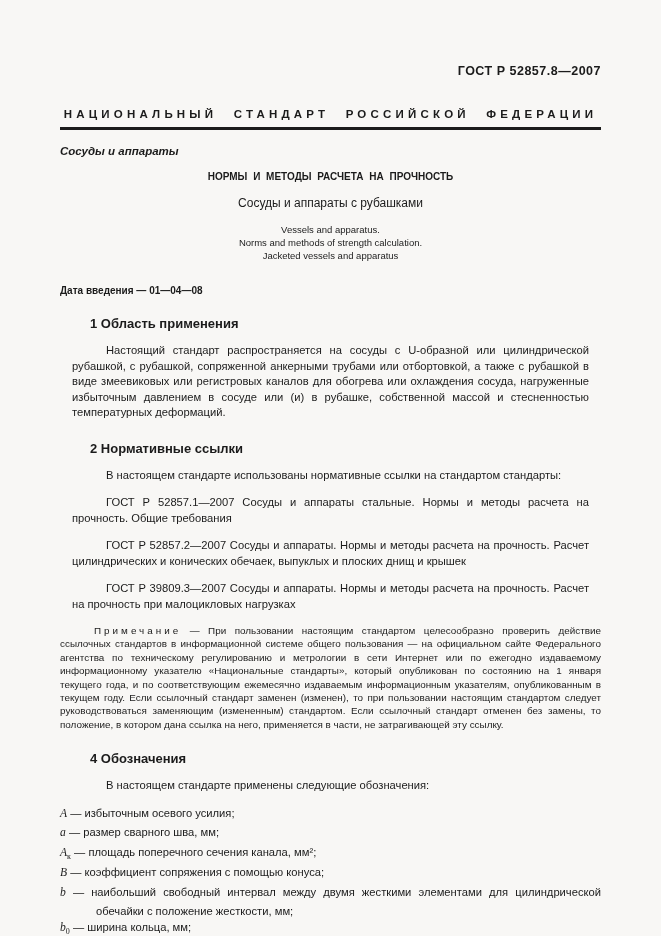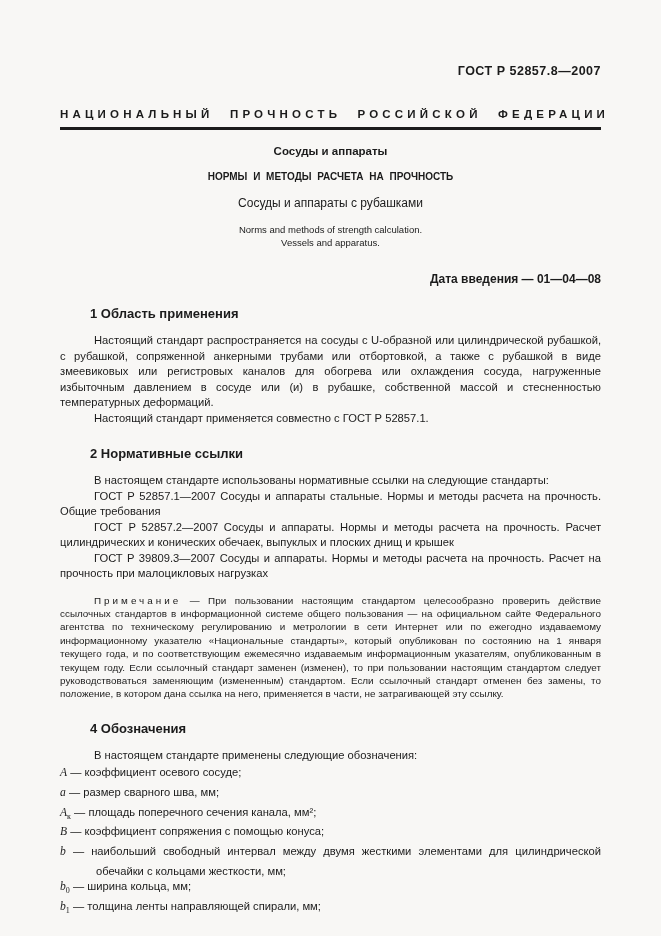--- a/index.html
+++ b/index.html
@@ -35,23 +35,24 @@
     word-spacing: 9px;
     white-space: nowrap;
   }
   .rule-thick {
     margin-top: 7px;
     height: 3px;
     background: #1b1b1b;
   }
   .title-subject {
     margin-top: 15px;
-    text-align: center;
+    text-align: left;
     font-weight: bold;
     font-size: 11.5px;
+    font-style: italic;
   }
   .title-main {
     margin-top: 14px;
     text-align: center;
     font-weight: bold;
     font-size: 10px;
     word-spacing: 3px;
   }
   .title-sub {
     margin-top: 14px;
@@ -61,31 +62,30 @@
   }
   .title-en {
     margin-top: 13px;
     text-align: center;
     font-size: 9.5px;
     line-height: 13px;
     color: #222;
   }
   .intro-date {
     margin-top: 23px;
-    text-align: right;
     font-weight: bold;
-    font-size: 12px;
+    font-size: 10px;
   }
   .sec-heading {
     margin: 20px 0 0 30px;
     font-weight: bold;
     font-size: 13px;
   }
   .body-par {
-    margin: 0;
+    margin: 12px;
     font-size: 11.2px;
     line-height: 15.5px;
     text-align: justify;
     text-indent: 34px;
   }
   .mt12 { margin-top: 12px; }
   .note {
     margin-top: 12px;
     font-size: 9.9px;
     line-height: 13.4px;
@@ -115,52 +115,52 @@
     font-size: 8px;
   }
 </style>
 </head>
 <body>
 
 <div class="page">
 
   <div class="doc-number">ГОСТ Р 52857.8—2007</div>
 
-  <div class="banner">НАЦИОНАЛЬНЫЙ ПРОЧНОСТЬ РОССИЙСКОЙ ФЕДЕРАЦИИ</div>
+  <div class="banner">НАЦИОНАЛЬНЫЙ СТАНДАРТ РОССИЙСКОЙ ФЕДЕРАЦИИ</div>
   <div class="rule-thick"></div>
 
   <div class="title-subject">Сосуды и аппараты</div>
   <div class="title-main">НОРМЫ И МЕТОДЫ РАСЧЕТА НА ПРОЧНОСТЬ</div>
   <div class="title-sub">Сосуды и аппараты с рубашками</div>
 
   <div class="title-en">
+    <div>Vessels and apparatus.</div>
     <div>Norms and methods of strength calculation.</div>
-    <div>Vessels and apparatus.</div>
+    <div>Jacketed vessels and apparatus</div>
   </div>
 
   <div class="intro-date">Дата введения — 01—04—08</div>
 
   <div class="sec-heading">1 Область применения</div>
   <p class="body-par mt12">Настоящий стандарт распространяется на сосуды с U-образной или цилиндрической рубашкой, с рубашкой, сопряженной анкерными трубами или отбортовкой, а также с рубашкой в виде змеевиковых или регистровых каналов для обогрева или охлаждения сосуда, нагруженные избыточным давлением в сосуде или (и) в рубашке, собственной массой и стесненностью температурных деформаций.</p>
-  <p class="body-par">Настоящий стандарт применяется совместно с ГОСТ Р 52857.1.</p>
 
   <div class="sec-heading">2 Нормативные ссылки</div>
-  <p class="body-par mt12">В настоящем стандарте использованы нормативные ссылки на следующие стандарты:</p>
+  <p class="body-par mt12">В настоящем стандарте использованы нормативные ссылки на стандартом стандарты:</p>
   <p class="body-par">ГОСТ Р 52857.1—2007 Сосуды и аппараты стальные. Нормы и методы расчета на прочность. Общие требования</p>
   <p class="body-par">ГОСТ Р 52857.2—2007 Сосуды и аппараты. Нормы и методы расчета на прочность. Расчет цилиндрических и конических обечаек, выпуклых и плоских днищ и крышек</p>
   <p class="body-par">ГОСТ Р 39809.3—2007 Сосуды и аппараты. Нормы и методы расчета на прочность. Расчет на прочность при малоцикловых нагрузках</p>
 
   <p class="note"><span class="note-label">Примечание</span> <span>— При пользовании настоящим стандартом целесообразно проверить действие ссылочных стандартов в информационной системе общего пользования — на официальном сайте Федерального агентства по техническому регулированию и метрологии в сети Интернет или по ежегодно издаваемому информационному указателю «Национальные стандарты», который опубликован по состоянию на 1 января текущего года, и по соответствующим ежемесячно издаваемым информационным указателям, опубликованным в текущем году. Если ссылочный стандарт заменен (изменен), то при пользовании настоящим стандартом следует руководствоваться заменяющим (измененным) стандартом. Если ссылочный стандарт отменен без замены, то положение, в котором дана ссылка на него, применяется в части, не затрагивающей эту ссылку.</span></p>
 
   <div class="sec-heading">4 Обозначения</div>
   <p class="body-par mt12">В настоящем стандарте применены следующие обозначения:</p>
 
   <div class="sym-list">
-    <div class="sym-item"><span class="sym">A</span><sub class="symsub"></sub> <span>— коэффициент осевого сосуде;</span></div>
+    <div class="sym-item"><span class="sym">A</span><sub class="symsub"></sub> <span>— избыточным осевого усилия;</span></div>
     <div class="sym-item"><span class="sym">a</span><sub class="symsub"></sub> <span>— размер сварного шва, мм;</span></div>
     <div class="sym-item"><span class="sym">A</span><sub class="symsub">к</sub> <span>— площадь поперечного сечения канала, мм²;</span></div>
     <div class="sym-item"><span class="sym">B</span><sub class="symsub"></sub> <span>— коэффициент сопряжения с помощью конуса;</span></div>
-    <div class="sym-item"><span class="sym">b</span><sub class="symsub"></sub> <span>— наибольший свободный интервал между двумя жесткими элементами для цилиндрической обечайки с кольцами жесткости, мм;</span></div>
+    <div class="sym-item"><span class="sym">b</span><sub class="symsub"></sub> <span>— наибольший свободный интервал между двумя жесткими элементами для цилиндрической обечайки с положение жесткости, мм;</span></div>
     <div class="sym-item"><span class="sym">b</span><sub class="symsub">0</sub> <span>— ширина кольца, мм;</span></div>
     <div class="sym-item"><span class="sym">b</span><sub class="symsub">1</sub> <span>— толщина ленты направляющей спирали, мм;</span></div>
   </div>
 
 </div>
 
 </body></html>

